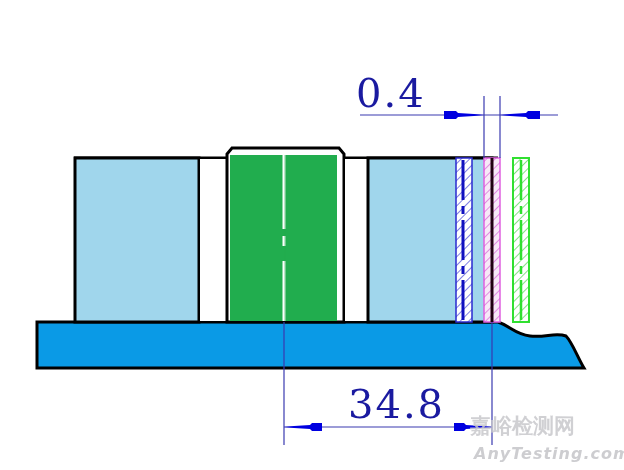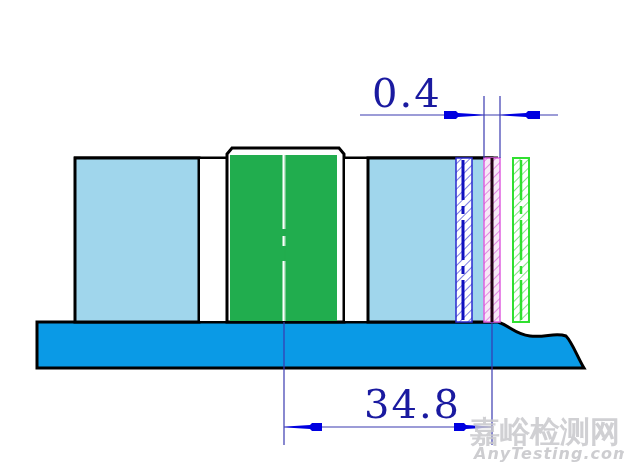--- a/index.html
+++ b/index.html
@@ -1,19 +1,19 @@
 <!DOCTYPE html>
 <html><head>
 <meta charset="utf-8">
 <style>
   html, body { margin: 0; padding: 0; background: #ffffff; }
   #canvas { position: relative; width: 624px; height: 470px; overflow: hidden; background: #ffffff; }
   svg { position: absolute; left: 0; top: 0; }
-  .dim-text { position: absolute; font-family: "DejaVu Serif", serif; color: #1a1aa0; font-size: 40px; letter-spacing: 2px; margin-left: 16px; }
-  .wm-cn { position: absolute; font-family: "DejaVu Sans", sans-serif; color: #c8c8cc; font-size: 30px; font-weight: bold; opacity: 0.85; text-align: right; }
+  .dim-text { position: absolute; font-family: "DejaVu Serif", serif; color: #1a1aa0; font-size: 40px; letter-spacing: 2px; }
+  .wm-cn { position: absolute; font-family: "DejaVu Sans", sans-serif; color: #c8c8cc; font-size: 21px; font-weight: bold; opacity: 0.85; text-align: right; }
   .wm-en { position: absolute; font-family: "DejaVu Sans", sans-serif; color: #c8c8cc; font-size: 16px; font-style: italic; font-weight: bold; letter-spacing: 1px; opacity: 0.9; }
 </style>
 </head>
 <body>
 
 <div id="canvas">
   <svg width="624" height="470" viewBox="0 0 624 470">
     <defs>
       <pattern id="hatchBlue" width="6" height="6" patternUnits="userSpaceOnUse" patternTransform="rotate(45)">
         <line x1="0" y1="0" x2="0" y2="6" stroke="#2a2ad0" stroke-width="1.2"></line>

